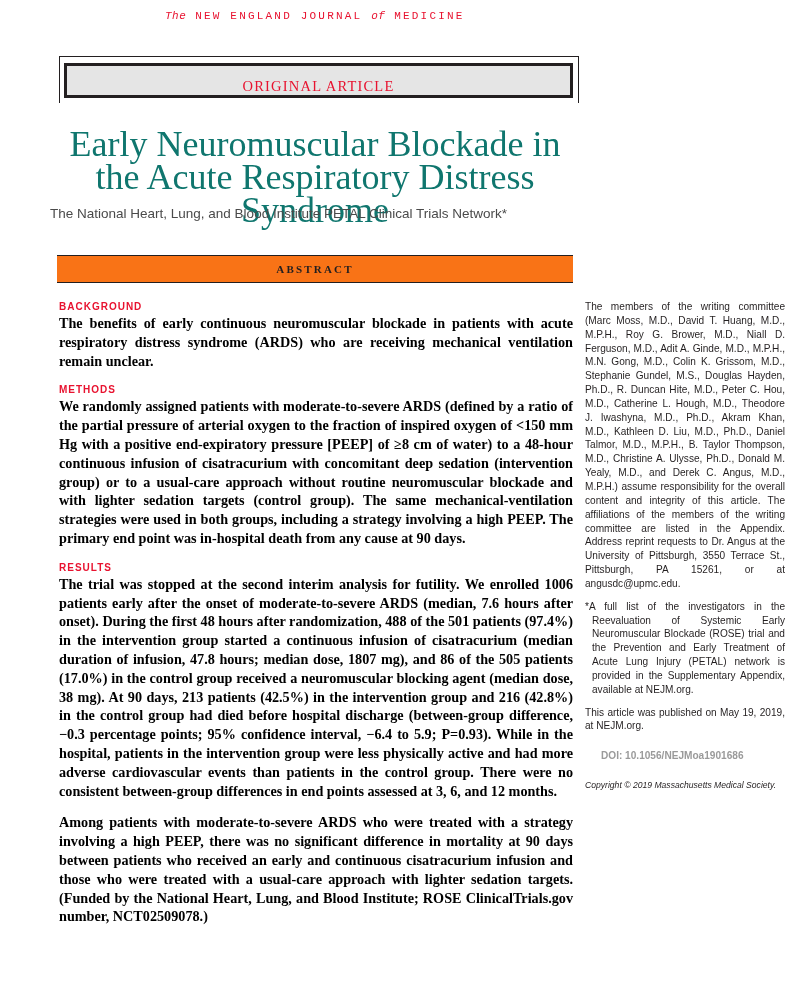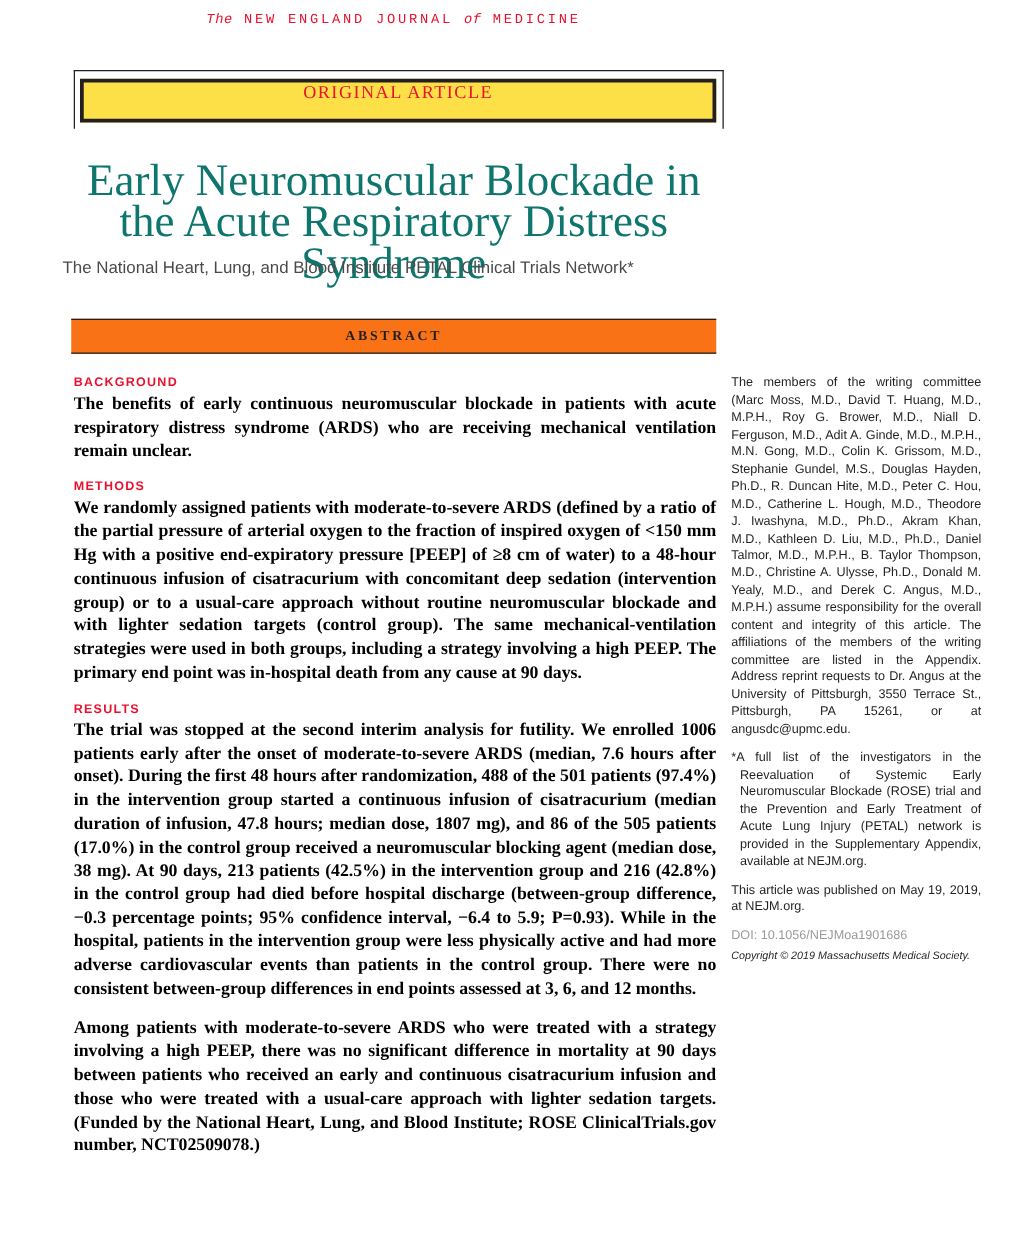--- a/index.html
+++ b/index.html
@@ -2,37 +2,37 @@
 <html><head>
 <meta charset="utf-8">
 <style>
   html, body { margin: 0; padding: 0; background: #ffffff; }
   body { width: 812px; height: 997px; position: relative; overflow: hidden; font-family: "Liberation Serif", "DejaVu Serif", serif; color: #231f20; }
 
   .journal-head { position: absolute; top: 10px; left: 165px; width: 360px; font-family: Liberation Mono, monospace; color: #e8122f; font-size: 11px; letter-spacing: 2.2px; white-space: nowrap; }
   .journal-head .it { font-style: italic; letter-spacing: 0.5px; }
 
   .frame-outer { position: absolute; left: 59px; top: 56px; width: 518px; height: 46px; border-top: 1px solid #231f20; border-left: 1px solid #231f20; border-right: 1px solid #231f20; }
-  .frame-inner { position: absolute; left: 64px; top: 63px; width: 503px; height: 29px; border: 3px solid #231f20; background: #fde047; display: flex; align-items: flex-start; justify-content: center; }
+  .frame-inner { position: absolute; left: 64px; top: 63px; width: 503px; height: 29px; border: 3px solid #231f20; background: #e5e5e5; display: flex; align-items: flex-end; justify-content: center; }
   .frame-inner span { color: #e8122f; font-size: 14.5px; letter-spacing: 1.2px; }
 
   .title { position: absolute; top: 128px; left: 50px; width: 530px; text-align: center; font-size: 36px; line-height: 33px; color: #0f766e; }
   .authors { position: absolute; top: 206px; left: 50px; width: 530px; font-family: "Liberation Sans", "DejaVu Sans", sans-serif; font-size: 13.5px; color: #4a4a4a; }
 
   .abstract-bar { position: absolute; left: 57px; top: 255px; width: 516px; height: 26px; background: #f97316; border-top: 1.5px solid #231f20; border-bottom: 1.5px solid #231f20; display: flex; align-items: center; justify-content: center; }
   .abstract-bar span { font-size: 11px; letter-spacing: 2.2px; font-weight: bold; color: #231f20; }
 
   .main { position: absolute; left: 59px; top: 300px; width: 514px; }
   .sec-head { font-family: "Liberation Sans", "DejaVu Sans", sans-serif; font-size: 10px; font-weight: bold; letter-spacing: 1px; color: #e8122f; margin: 0; line-height: 14px; }
   .sec-body { font-size: 14.2px; line-height: 18.8px; text-align: justify; margin: 0 0 13px 0; color: #000000; hyphens: auto; font-weight: bold; }
 
   .side { position: absolute; left: 585px; top: 300px; width: 200px; font-family: "Liberation Sans", "DejaVu Sans", sans-serif; font-size: 10.1px; line-height: 13.85px; color: #231f20; }
   .side p { margin: 0 0 9px 0; text-align: justify; }
   .side .fn { padding-left: 7px; text-indent: -7px; }
-  .side .doi { color: #9a9a9a; font-weight: normal; margin: 0; }
+  .side .doi { color: #9a9a9a; font-weight: bold; margin: 16px; }
   .side .copy { font-style: italic; font-size: 8.6px; margin: 2px 0 0 0; text-align: left; }
 </style>
 </head>
 <body>
 
 <div class="journal-head">
   <span class="it">The</span>
   <span>NEW ENGLAND JOURNAL</span>
   <span class="it">of</span>
   <span>MEDICINE</span>

